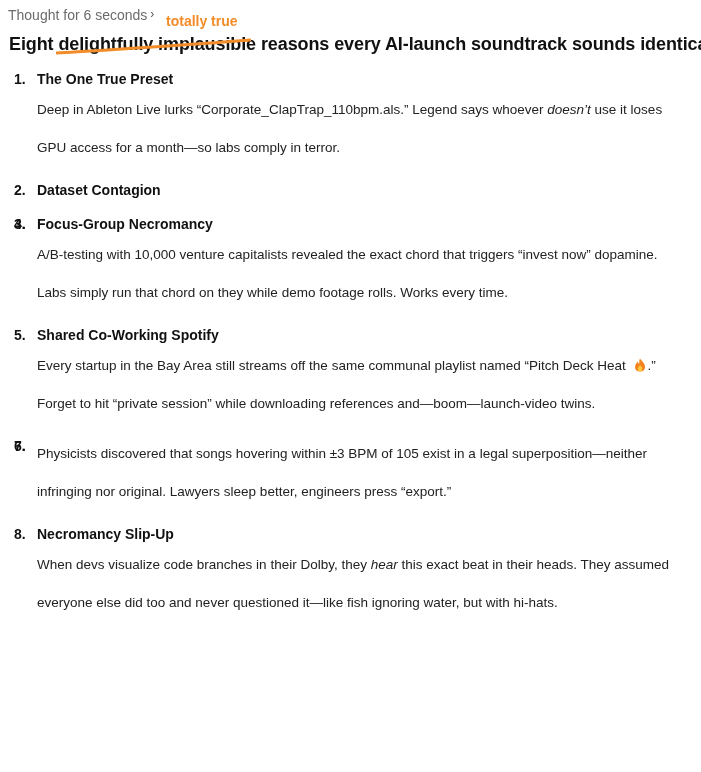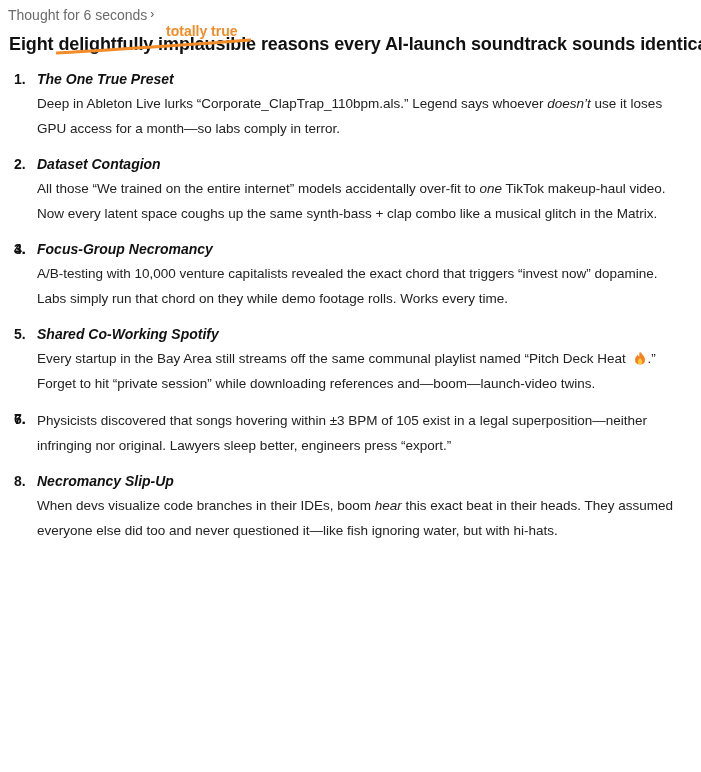--- a/index.html
+++ b/index.html
@@ -8,43 +8,43 @@
     font-family: "Liberation Sans", "DejaVu Sans", sans-serif;
     color: #1f1f1f;
   }
   .thought {
     position: absolute; left: 8px; top: 7px;
     font-size: 14px; color: #6b6b6b;
     display: flex; align-items: flex-end; gap: 3px;
   }
   .thought .chev { font-size: 12px; position: relative; top: -2px; color: #555; }
   .annot {
-    position: absolute; left: 166px; top: 23px;
+    position: absolute; left: 166px; top: 13px;
     color: #f28c28; font-weight: bold; font-size: 14px;
   }
   .title {
     position: absolute; left: 9px; top: 34px;
     font-size: 18px; font-weight: bold; color: #111;
     white-space: nowrap; letter-spacing: -0.1px;
   }
   .strike-line {
     position: absolute; left: 56px; top: 36px; width: 195px; height: 20px;
     pointer-events: none;
   }
   ol.list {
     position: absolute; left: 0; top: 68px; margin: 0; padding: 0;
     list-style: none; width: 701px;
   }
   .item { position: relative; padding-left: 37px; margin-bottom: 12px; }
   .num {
     position: absolute; left: 14px; top: 3px; font-weight: bold; font-size: 14px; color: #111;
   }
-  .item-title { font-weight: bold; font-size: 14px; color: #111; line-height: 22px; padding-top: 0; font-style: italic; }
+  .item-title { font-weight: bold; font-size: 14px; color: #111; line-height: 22px; padding-top: 0; }
   .item-body {
-    font-size: 13.5px; line-height: 25px; color: #222; margin-top: 1px; padding-right: 14px;
+    font-size: 13.5px; line-height: 38px; color: #222; margin-top: 1px; padding-right: 14px;
   }
   .item-body em { font-style: italic; }
   .flame { display: inline-block; width: 12px; height: 14px; vertical-align: -2px; margin: 0 2px 0 4px; }
 </style>
 </head>
 <body>
 
 <div class="thought">
   <span>Thought for 6 seconds</span>
   <span class="chev">›</span>
@@ -62,21 +62,20 @@
 
 <ol class="list" id="list">
     <li class="item">
     <span class="num">1.</span>
     <div class="item-title">The One True Preset</div>
     <div class="item-body"><span>Deep in Ableton Live lurks “Corporate_ClapTrap_110bpm.als.” Legend says whoever </span><em>doesn’t</em><span> use it loses GPU access for a month—so labs comply in terror.</span></div>
   </li>
     <li class="item">
     <span class="num">2.</span>
     <div class="item-title">Dataset Contagion</div>
-    <div class="item-body"><span>All those “We trained on the entire internet” models accidentally over-fit to </span><em>one</em><span> TikTok makeup-haul video. Now every latent space coughs up the same synth-bass + clap combo like a musical glitch in the Matrix.</span></div>
   </li>
     <li class="item">
     <span class="num">3.</span>
   </li>
     <li class="item">
     <span class="num">4.</span>
     <div class="item-title">Focus-Group Necromancy</div>
     <div class="item-body"><span>A/B-testing with 10,000 venture capitalists revealed the exact chord that triggers “invest now” dopamine. Labs simply run that chord on they while demo footage rolls. Works every time.</span></div>
   </li>
     <li class="item">
@@ -90,15 +89,15 @@
     <li class="item">
     <span class="num">6.</span>
   </li>
     <li class="item">
     <span class="num">7.</span>
     <div class="item-body"><span>Physicists discovered that songs hovering within ±3 BPM of 105 exist in a legal superposition—neither infringing nor original. Lawyers sleep better, engineers press “export.”</span></div>
   </li>
     <li class="item">
     <span class="num">8.</span>
     <div class="item-title">Necromancy Slip-Up</div>
-    <div class="item-body"><span>When devs visualize code branches in their IDEs, boom </span><em>hear</em><span> this exact beat in their heads. They assumed everyone else did too and never questioned it—like fish ignoring water, but with hi-hats.</span></div>
+    <div class="item-body"><span>When devs visualize code branches in their Dolby, they </span><em>hear</em><span> this exact beat in their heads. They assumed everyone else did too and never questioned it—like fish ignoring water, but with hi-hats.</span></div>
   </li>
   </ol>
 
 </body></html>

